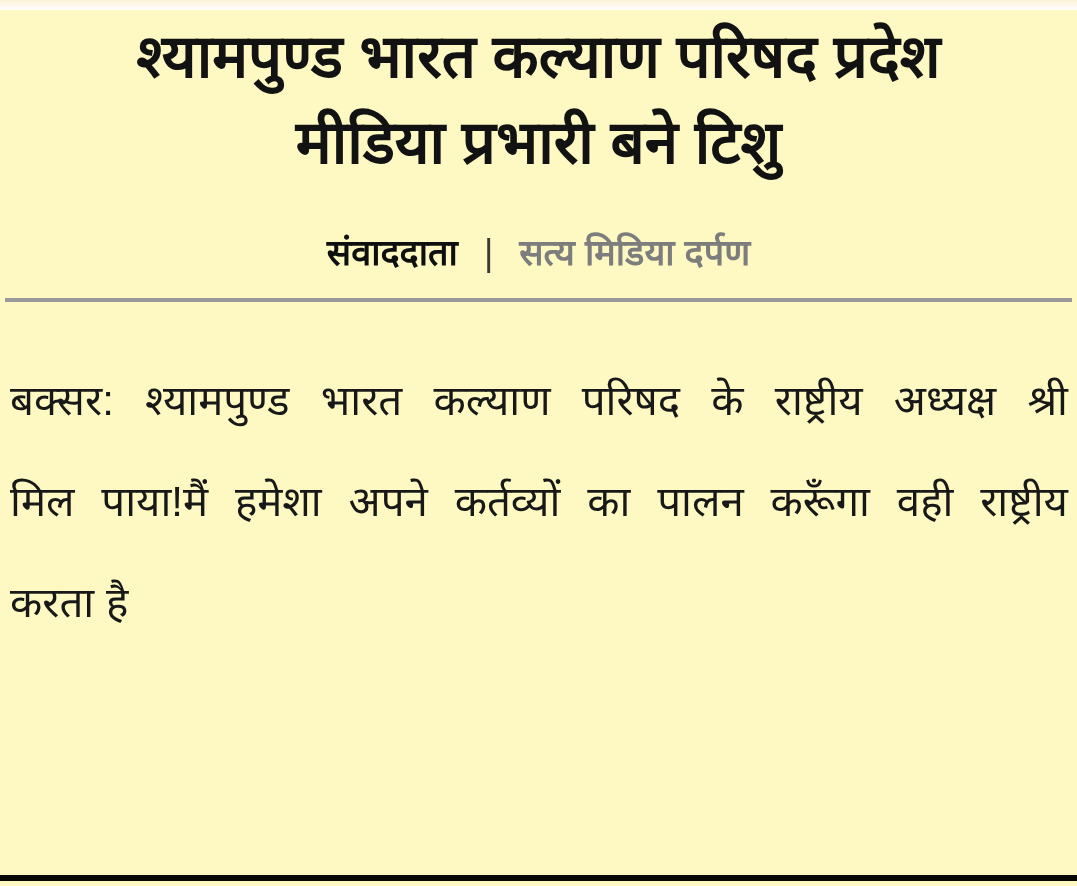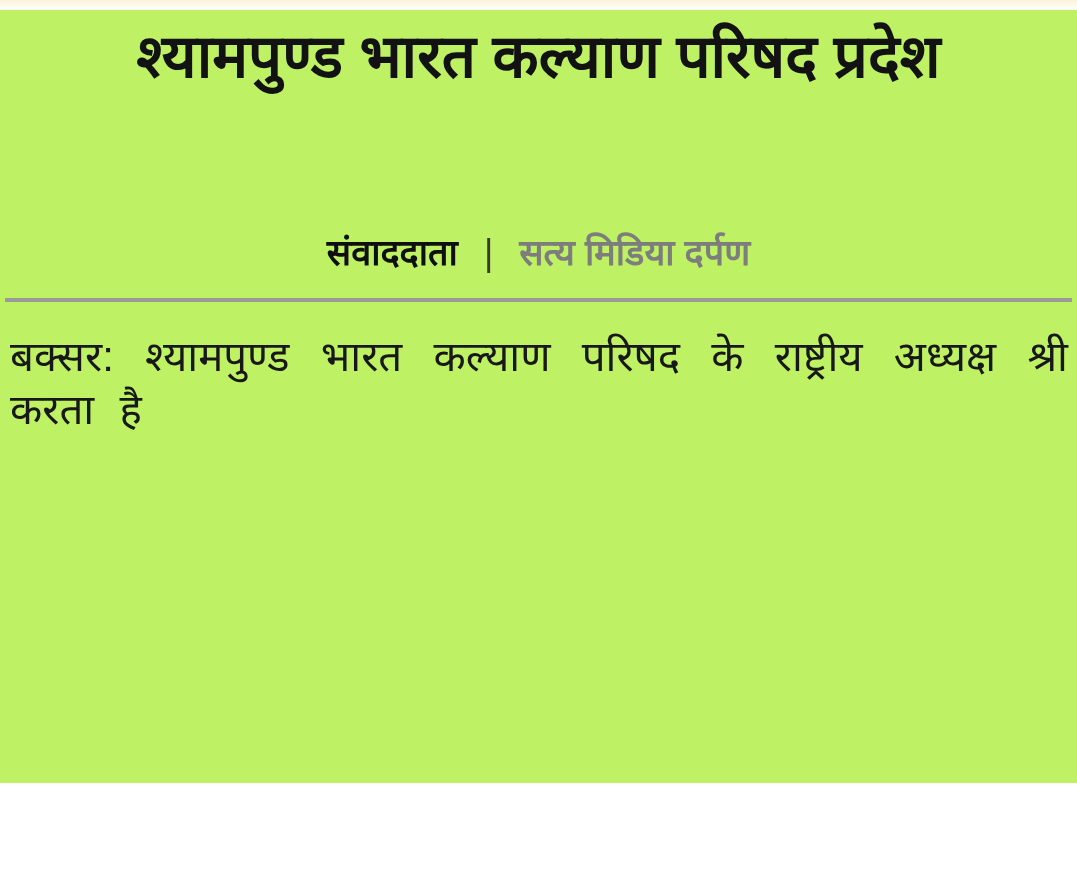--- a/index.html
+++ b/index.html
@@ -4,22 +4,22 @@
 <style>
   html, body {
     margin: 0;
     padding: 0;
     background: #ffffff;
     font-family: "Liberation Sans", "DejaVu Sans", sans-serif;
   }
   .page {
     position: relative;
     width: 1077px;
-    height: 783px;
-    background: #bef264;
+    height: 886px;
+    background: #fef9c3;
     overflow: hidden;
   }
   .top-band {
     position: absolute;
     top: 0; left: 0; right: 0;
     height: 10px;
     background: linear-gradient(to bottom, #faf2da 0%, #fdf9ec 55%, #ffffff 100%);
   }
   .headline {
     position: absolute;
@@ -71,53 +71,55 @@
     font-size: 42px;
     color: #181818;
   }
   .body-line {
     display: block;
     height: 57px;
     line-height: 57px;
     text-align: justify;
     text-align-last: justify;
     white-space: nowrap;
+    margin-top: 44px;
   }
   .body-line.last {
     text-align: left;
     text-align-last: left;
-    font-family: Liberation Mono, monospace;
   }
   .bottom-rule {
     position: absolute;
     top: 875px;
     left: 0; right: 0;
     height: 6px;
     background: #070707;
   }
 </style>
 </head>
 <body>
 
 <div class="page">
 
   <div class="top-band"></div>
 
   <h1 class="headline">
     <span class="hl-line">श्यामपुण्ड भारत कल्याण परिषद प्रदेश</span>
+    <span class="hl-line">मीडिया प्रभारी बने टिशु</span>
   </h1>
 
   <div class="byline">
     <span class="reporter">संवाददाता</span>
     <span class="sep">|</span>
     <span class="source">सत्य मिडिया दर्पण</span>
   </div>
 
   <div class="divider"></div>
 
   <div class="body-text">
     <span class="body-line">बक्सर: श्यामपुण्ड भारत कल्याण परिषद के राष्ट्रीय अध्यक्ष श्री</span>
+    <span class="body-line">मिल पाया!मैं हमेशा अपने कर्तव्यों का पालन करूँगा वही राष्ट्रीय</span>
     <span class="body-line last">करता है</span>
   </div>
 
   <div class="bottom-rule"></div>
 
 </div>
 
 </body></html>

